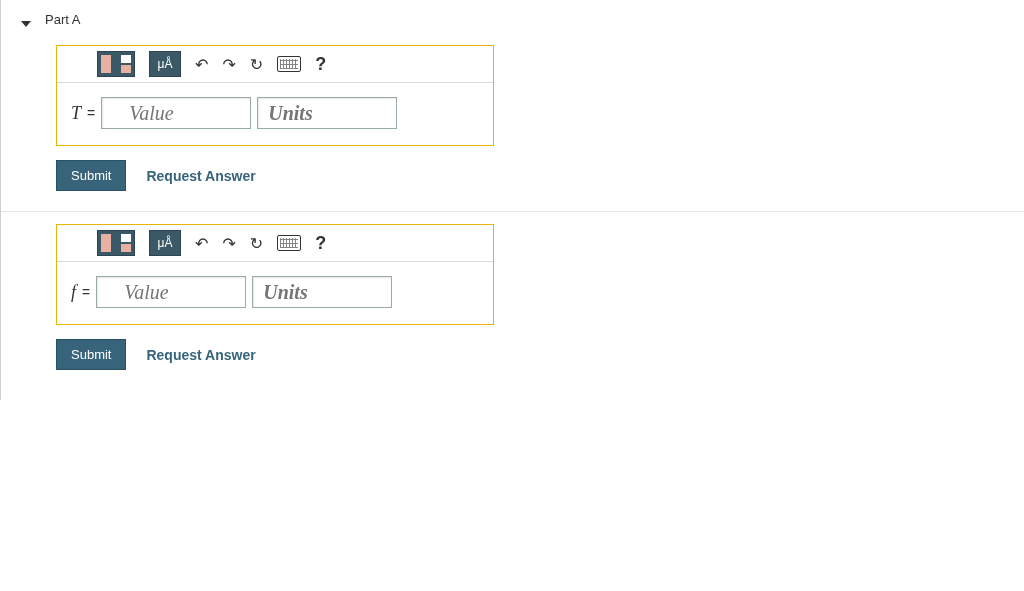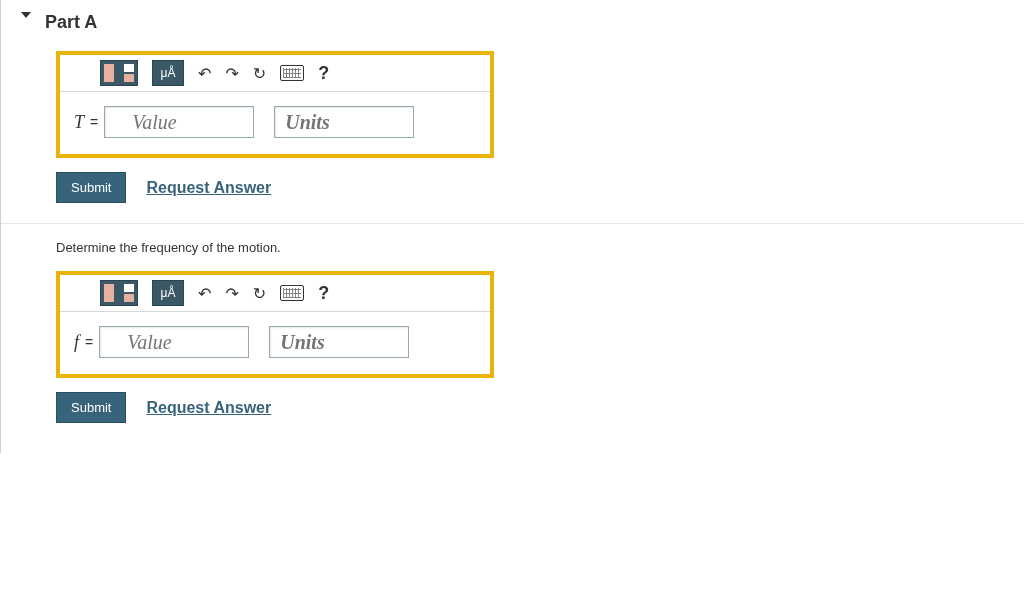--- a/index.html
+++ b/index.html
@@ -30,42 +30,42 @@
     border-left: 1px solid #d0d0d0;
     padding: 0 0 10px 0;
   }
   .part {
     border-top: 1px solid #e5e5e5;
     padding: 12px 0 20px 0;
   }
   .part:first-child { border-top: none; }
   .part-head {
     display: flex;
-    align-items: flex-start;
+    align-items: flex-end;
     padding: 0 0 18px 40px;
-    font-weight: bold;
-    font-size: 18px;
+    font-weight: normal;
+    font-size: 13px;
   }
   .caret {
     display: inline-block;
     width: 0; height: 0;
     border-left: 5px solid transparent;
     border-right: 5px solid transparent;
     border-top: 6px solid #333;
     margin-right: 14px;
     margin-left: -20px;
   }
   .instr {
     padding: 4px 0 16px 55px;
     font-size: 13px;
   }
   .answerbox {
     margin-left: 55px;
     width: 438px;
-    border: 4px solid #eab308;
+    border: 1px solid #eab308;
     background: #fff;
     box-sizing: border-box;
   }
   .toolbar {
     height: 36px;
     border-bottom: 1px solid #d8d8d8;
     display: flex;
     align-items: center;
     padding-left: 40px;
     gap: 14px;
@@ -134,40 +134,39 @@
     height: 32px;
     border: 1px solid #9aa;
     box-shadow: inset 1px 1px 2px rgba(0,0,0,.1);
     font-family: 'Times New Roman', serif;
     font-style: italic;
     font-size: 20px;
     color: #999;
     padding: 0 10px;
     box-sizing: border-box;
   }
-  .entry .val { width: 150px; margin-right: 20px; padding-left: 27px; }
+  .entry .val { width: 150px; margin-right: 6px; padding-left: 27px; }
   .entry .unit { width: 140px; font-weight: bold; }
   .actions {
     display: flex;
     align-items: center;
     margin: 14px 0 0 55px;
     gap: 20px;
   }
   .submit {
     background: #37647b;
     color: #fff;
     border: 1px solid #2a4f60;
     padding: 7px 14px;
     font-size: 13px;
     cursor: pointer;
   }
   .req {
     color: #37647b;
-    text-decoration: underline;
-    font-size: 16px;
+    font-size: 14px;
     font-weight: bold;
     cursor: pointer;
   }
 </style>
 </head>
 <body>
 
 <div class="wrap">
 
   <div class="right">
@@ -198,21 +197,20 @@
         </div>
       </div>
 
       <div class="actions">
         <button class="submit">Submit</button>
         <a class="req">Request Answer</a>
       </div>
     </div>
 
     <div class="part">
-      <div class="instr">Determine the frequency of the motion.</div>
 
       <div class="answerbox">
         <div class="toolbar">
           <span class="tb-templates">
               <span class="sq"></span>
             </span>
           <span class="tb-mu">μÅ</span>
           <span class="tb-ico">↶</span>
           <span class="tb-ico">↷</span>
           <span class="tb-ico">↻</span>

